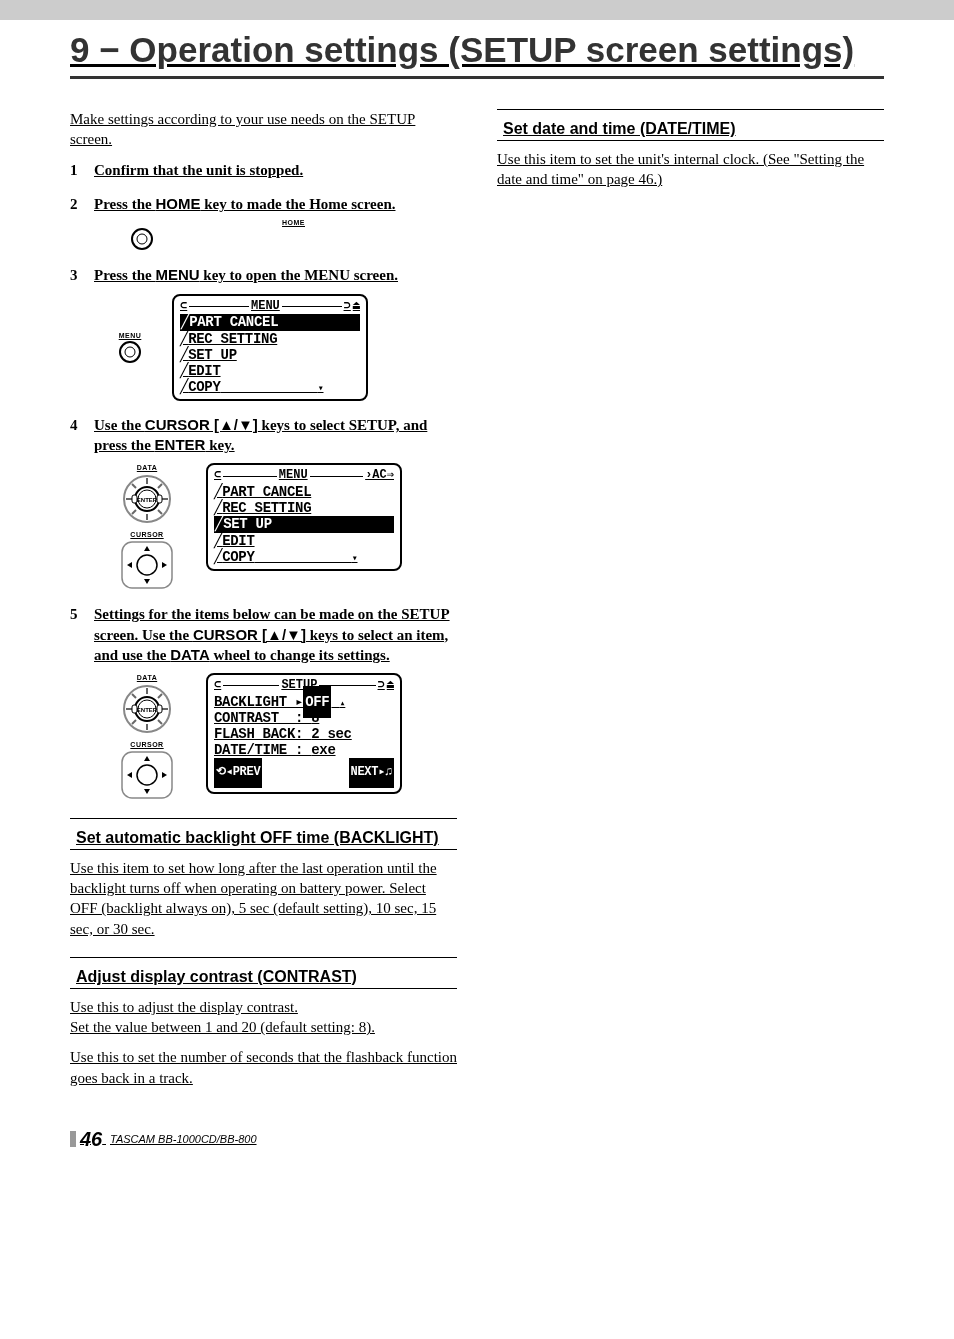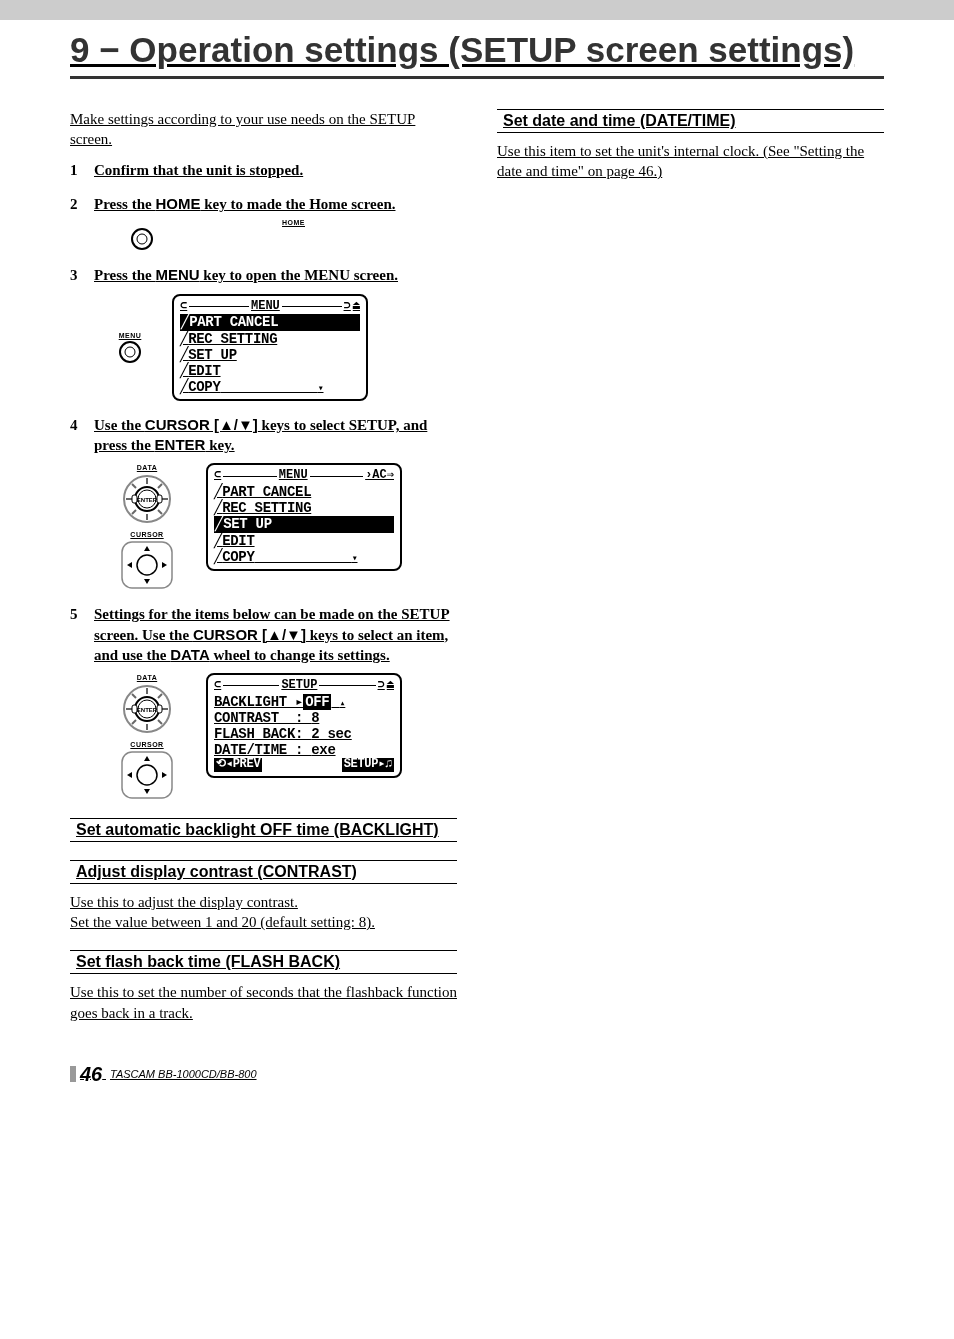--- a/index.html
+++ b/index.html
@@ -99,35 +99,35 @@
     align-items: center;
     gap: 2px;
     justify-content: center;
     font-size: 12px;
     letter-spacing: 0;
     margin-bottom: 1px;
   }
   .lcd .title-row .line { flex:1; height:0; border-top:1.5px solid #000; }
   .lcd .row { white-space: pre; }
   .lcd .row.sel { background:#000; color:#fff; padding:0 1px; display:inline-block; width:100%; box-sizing:border-box; }
-  .lcd .invbox { background:#000; color:#fff; padding:0 2px; }
+  .lcd .invbox { background:#000; color:#fff; padding:8px 2px; }
   .lcd .footer-row { display:flex; justify-content:space-between; font-size:12px;gap:48px; }
   .controls-stack svg { display:block; }
   .controls-stack .label {
     font-family: Arial, Helvetica, sans-serif;
     font-size: 7px;
     font-weight: bold;
     text-align: center;
     letter-spacing: 0.5px;
     margin-bottom: 1px;
   }
   .section-heading {
     border-top: 1.5px solid #000;
     margin-top: 18px;
-    padding-top: 2px;
+    padding-top: 10px;
   }
   .section-heading h2 {
     font-family: Arial, Helvetica, sans-serif;
     font-size: 16px;
     font-weight: bold;
     margin: 0 0 2px 0;
     padding-left: 6px;
   }
   .section-heading .underline {
     border-bottom: 1px solid #000;
@@ -311,43 +311,40 @@
                   <span class="line"></span>
                   <span>⊃</span>
                   <span>⏏</span>
                 </div>
               <div class="row"><span>BACKLIGHT </span><span>▸</span><span class="invbox">OFF</span> <span class="tri">▴</span></div>
               <div class="row"><span>CONTRAST  </span><span>: </span><span>8</span></div>
               <div class="row"><span>FLASH BACK</span><span>: </span><span>2 sec</span></div>
               <div class="row"><span>DATE/TIME </span><span>: </span><span>exe</span></div>
               <div class="footer-row">
                   <span class="invbox">⟲◂PREV</span>
-                  <span class="invbox">SETUP▸♫</span>
+                  <span class="invbox">NEXT▸♫</span>
                 </div>
             </div>
           </div>
         </li>
       </ol>
 
       <div class="section-heading">
         <h2>Set automatic backlight OFF time (BACKLIGHT)</h2>
         <div class="underline"></div>
       </div>
+      <p>Use this item to set how long after the last operation until the backlight turns off when operating on battery power. Select OFF (backlight always on), 5 sec (default setting), 10 sec, 15 sec, or 30 sec.</p>
 
       <div class="section-heading">
         <h2>Adjust display contrast (CONTRAST)</h2>
         <div class="underline"></div>
       </div>
       <p style="margin-bottom:0">Use this to adjust the display contrast.</p>
       <p>Set the value between 1 and 20 (default setting: 8).</p>
 
-      <div class="section-heading">
-        <h2>Set flash back time (FLASH BACK)</h2>
-        <div class="underline"></div>
-      </div>
       <p style="margin-bottom:18px">Use this to set the number of seconds that the flashback function goes back in a track.</p>
 
       <div class="footer">
         <span class="bar"></span><span class="pnum">46</span>
         <span class="model">TASCAM  BB-1000CD/BB-800</span>
       </div>
     </div>
 
     <div class="col">
       <div class="section-heading" style="margin-top:0">

